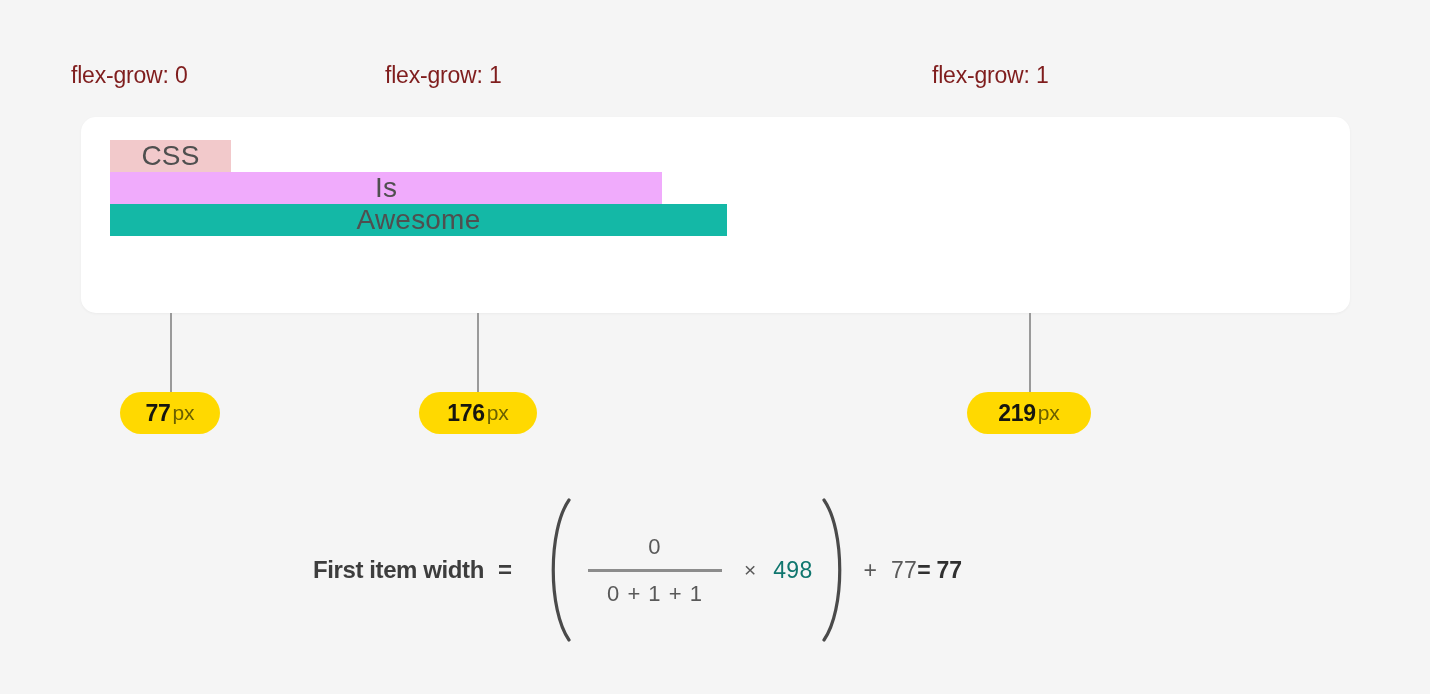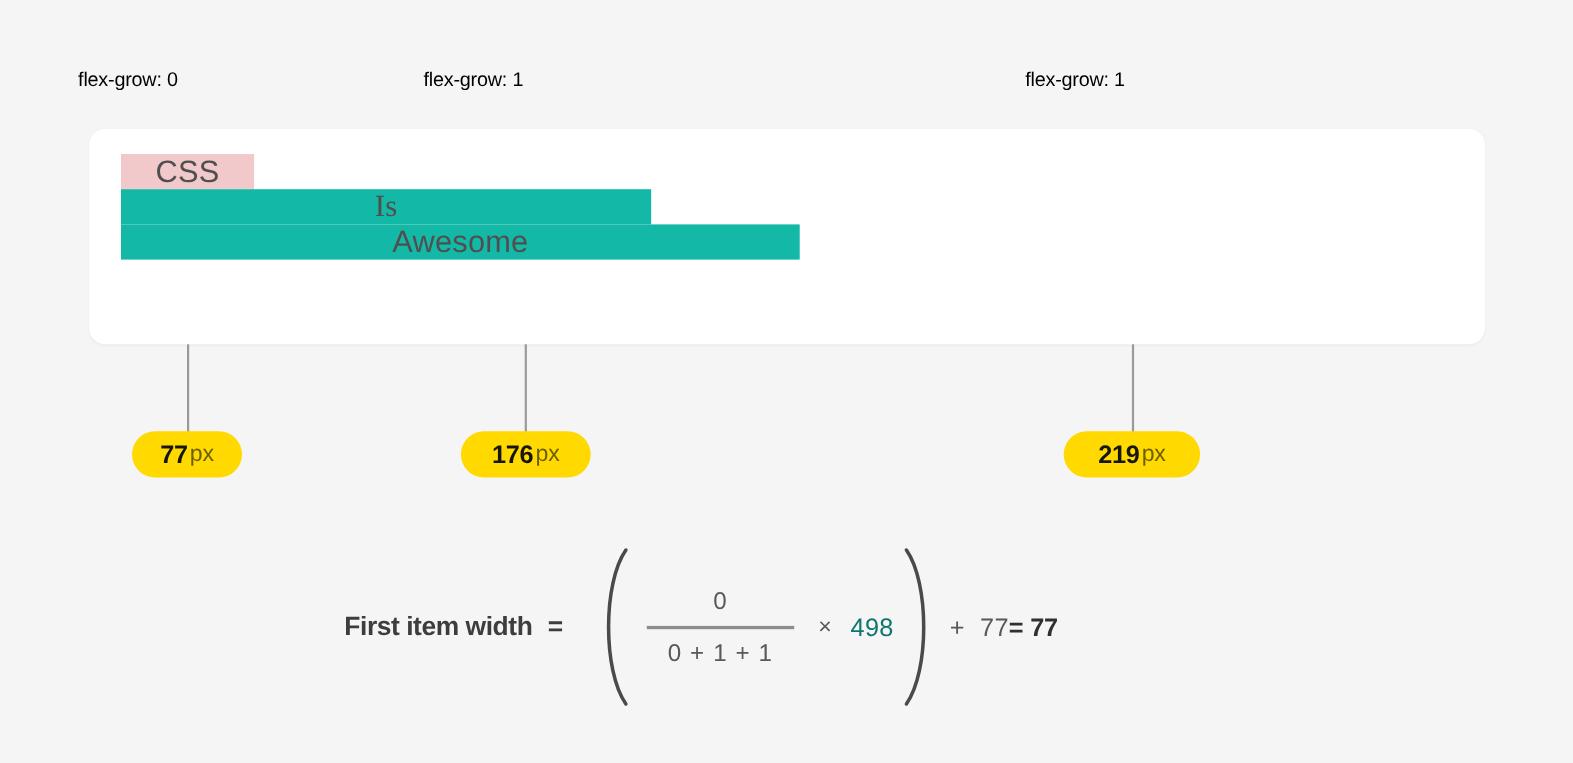--- a/index.html
+++ b/index.html
@@ -17,22 +17,22 @@
   #stage {
     position: relative;
     width: 1430px;
     height: 694px;
   }
 
   
   .grow-label {
     position: absolute;
     top: 62px;
-    font-size: 18px;
-    color: #000000;
+    font-size: 23px;
+    color: #7f1d1d;
     letter-spacing: -0.2px;
     white-space: nowrap;
   }
   .grow-label.g0 { left: 71px; }
   .grow-label.g1 { left: 385px; }
   .grow-label.g2 { left: 932px; }
 
   
   .card {
     position: absolute;
@@ -56,21 +56,21 @@
   .flex-item {
     display: flex;
     align-items: center;
     justify-content: center;
     font-size: 28px;
     color: #4f4f4f;
     letter-spacing: 0.2px;
     overflow: hidden;
   }
   .flex-item.i0 { width: 121px; background: #f2c9cb; }
-  .flex-item.i1 { width: 482px; background: #14b8a6; font-family: Liberation Serif, serif; }
+  .flex-item.i1 { width: 552px; background: #f0abfc; }
   .flex-item.i2 { width: 617px; background: #14b8a6; }
 
   
   .connector {
     position: absolute;
     width: 2px;
     background: #9a9a9a;
     top: 313px;
     height: 80px;
   }

